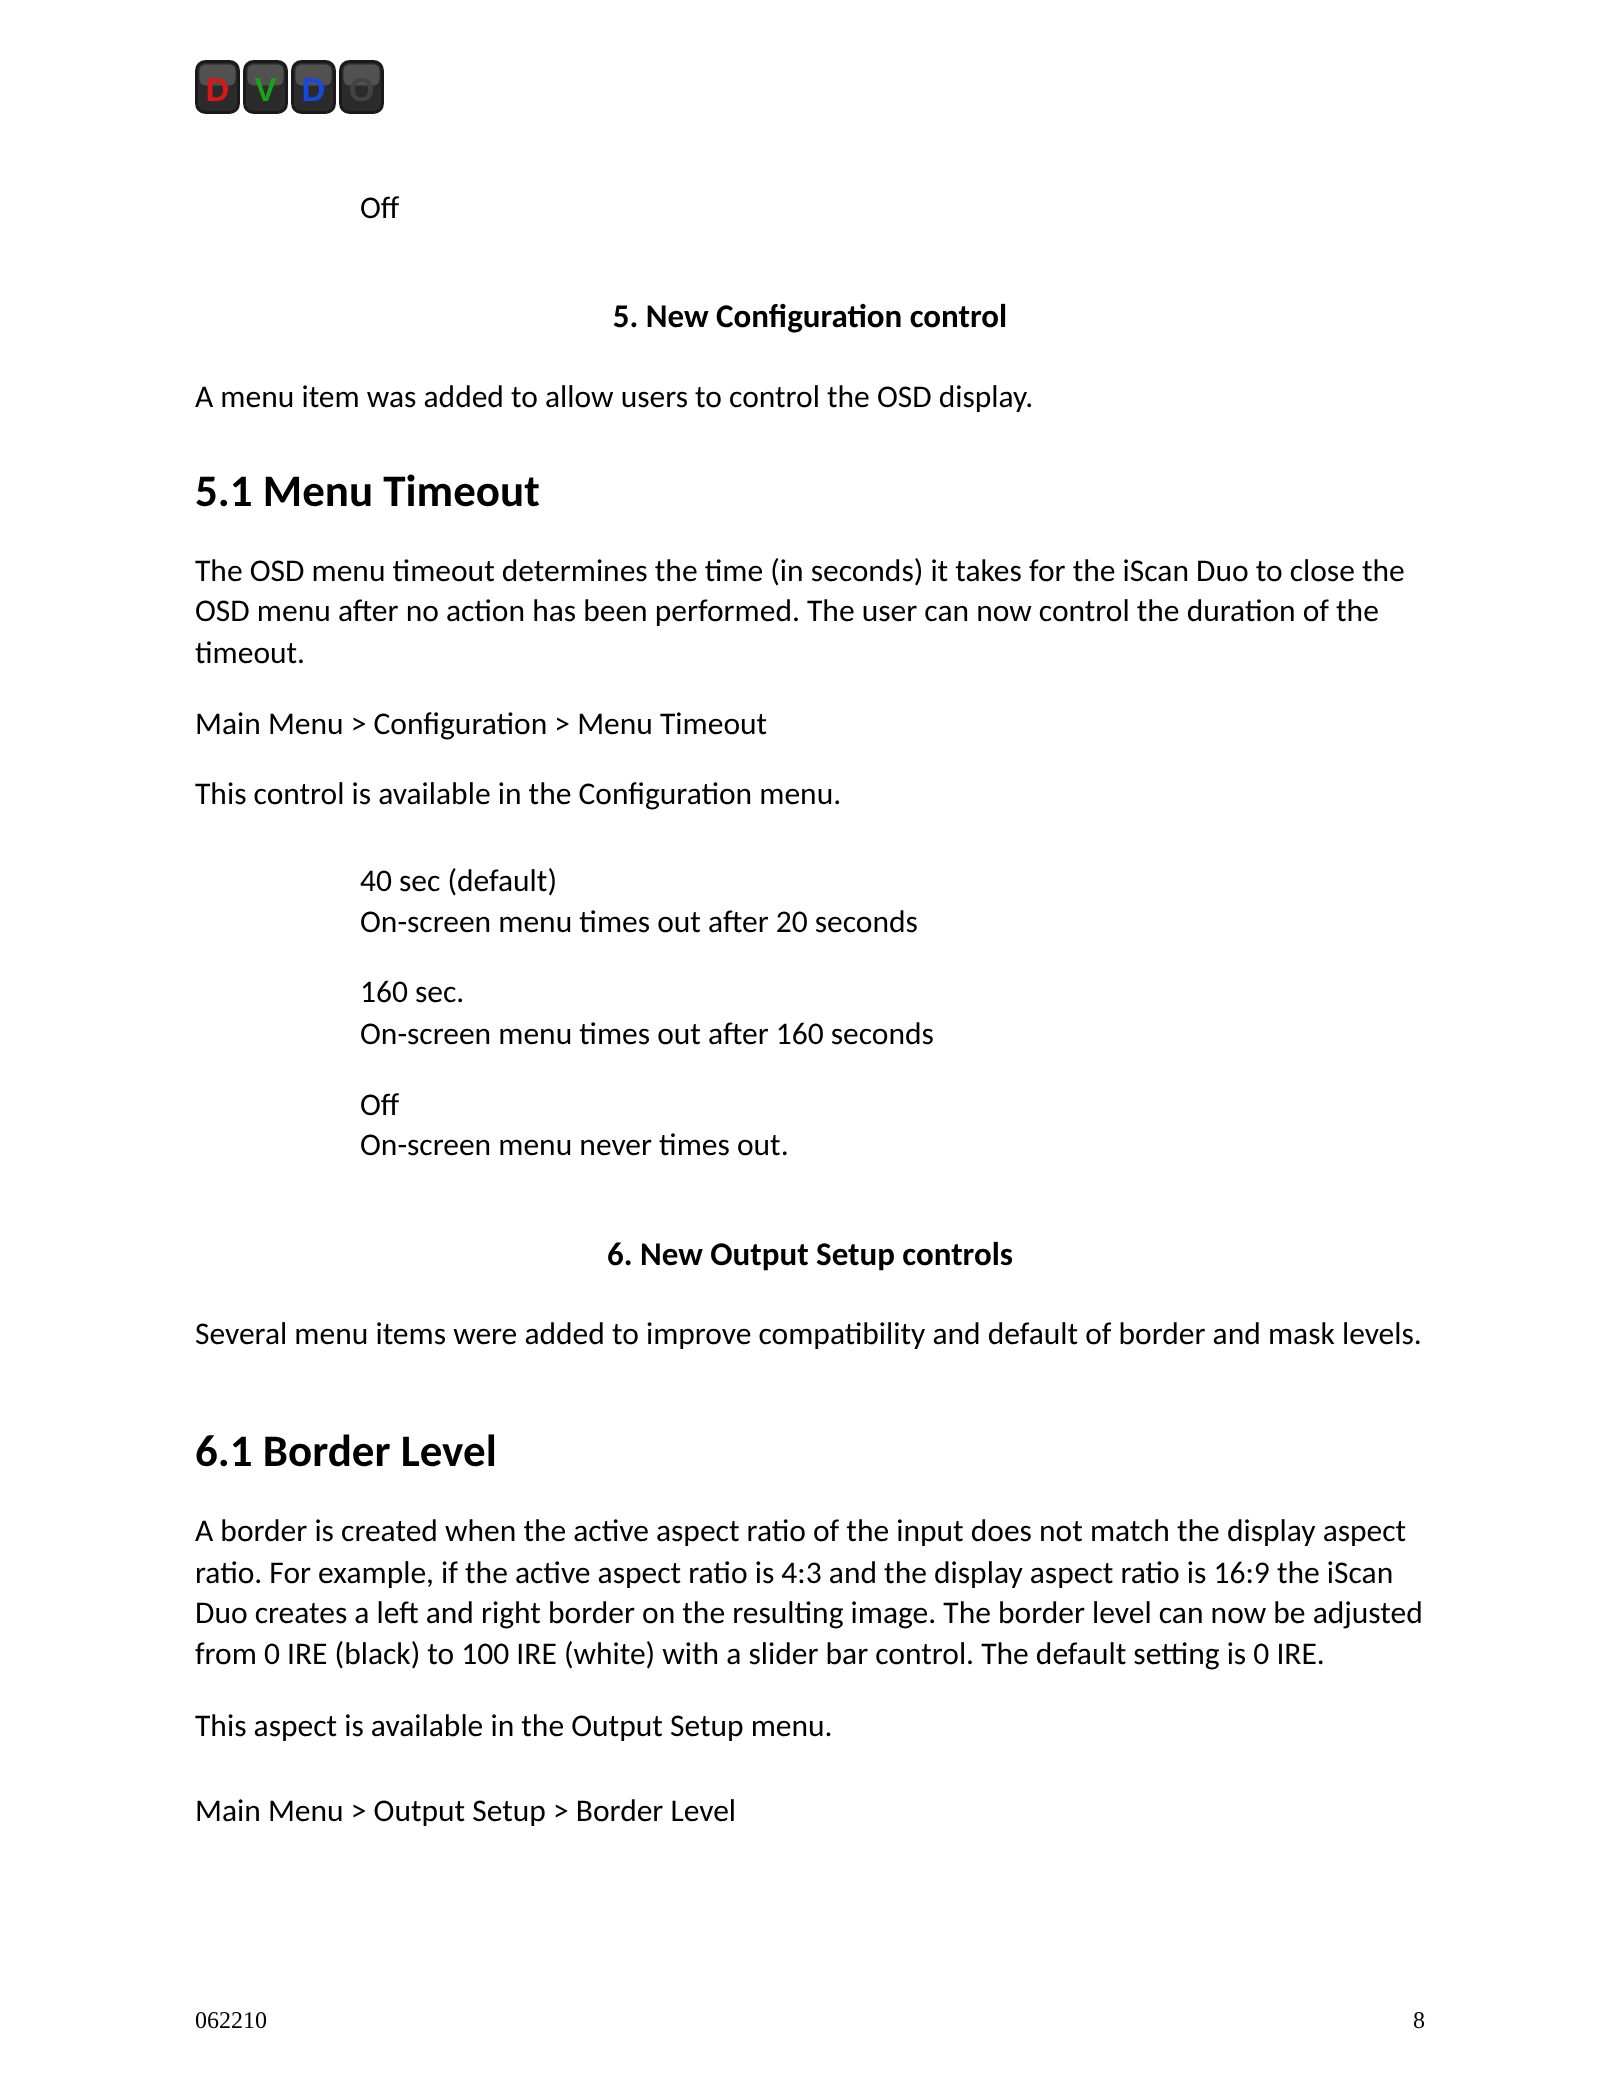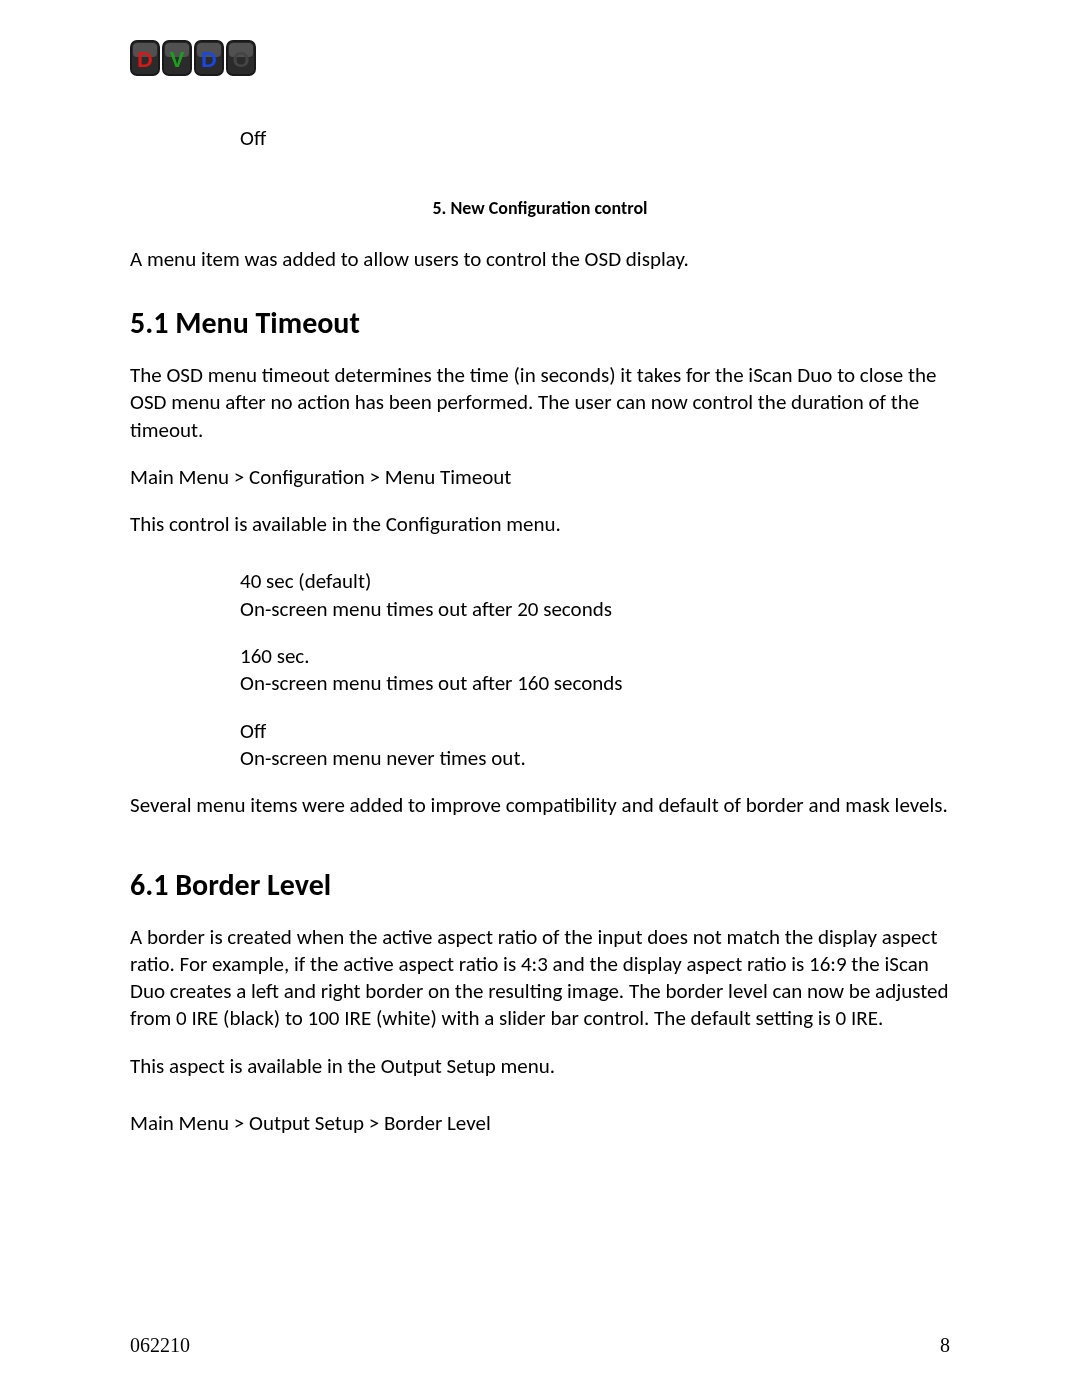--- a/index.html
+++ b/index.html
@@ -37,21 +37,21 @@
   }
   .def-row .term {
     width: 175px;
     flex-shrink: 0;
   }
   .def-row .desc {
     flex: 1;
   }
   h2.centered {
     text-align: center;
-    font-size: 18px;
+    font-size: 22px;
     font-weight: 700;
     margin: 45px 0 25px 0;
   }
   p.body {
     margin: 0 0 20px 0;
   }
   h3.sub {
     font-size: 30px;
     font-weight: 700;
     margin: 30px 0 20px 0;
@@ -61,21 +61,21 @@
     margin-bottom: 30px;
   }
   .footer {
     position: absolute;
     bottom: 40px;
     left: 130px;
     right: 130px;
     display: flex;
     justify-content: space-between;
     font-family: "Times New Roman", Times, serif;
-    font-size: 20px;
+    font-size: 16px;
   }
 </style>
 </head>
 <body>
 
 <div class="page">
 
   <div class="logo">
     <svg width="128" height="38" viewBox="0 0 128 38">
 
@@ -130,20 +130,21 @@
     </div>
     <div class="def-row">
       <div class="term">160 sec.</div>
       <div class="desc">On-screen menu times out after 160 seconds</div>
     </div>
     <div class="def-row">
       <div class="term">Off</div>
       <div class="desc">On-screen menu never times out.</div>
     </div>
 
+    <h2 class="centered">6.  New Output Setup controls</h2>
 
     <p class="body">Several menu items were added to improve compatibility and default of border and mask levels.</p>
 
     <h3 class="sub" style="margin-top:45px;">6.1 Border Level</h3>
 
     <p class="body">A border is created when the active aspect ratio of the input does not match the display aspect ratio.  For example, if the active aspect ratio is 4:3 and the display aspect ratio is 16:9 the iScan Duo creates a left and right border on the resulting image.  The border level can now be adjusted from 0 IRE (black) to 100 IRE (white) with a slider bar control.  The default setting is 0 IRE.</p>
     <p class="body" style="margin-bottom:30px;">This aspect is available in the Output Setup menu.</p>
 
     <p class="body path">Main Menu &gt; Output Setup &gt; Border Level</p>
 

